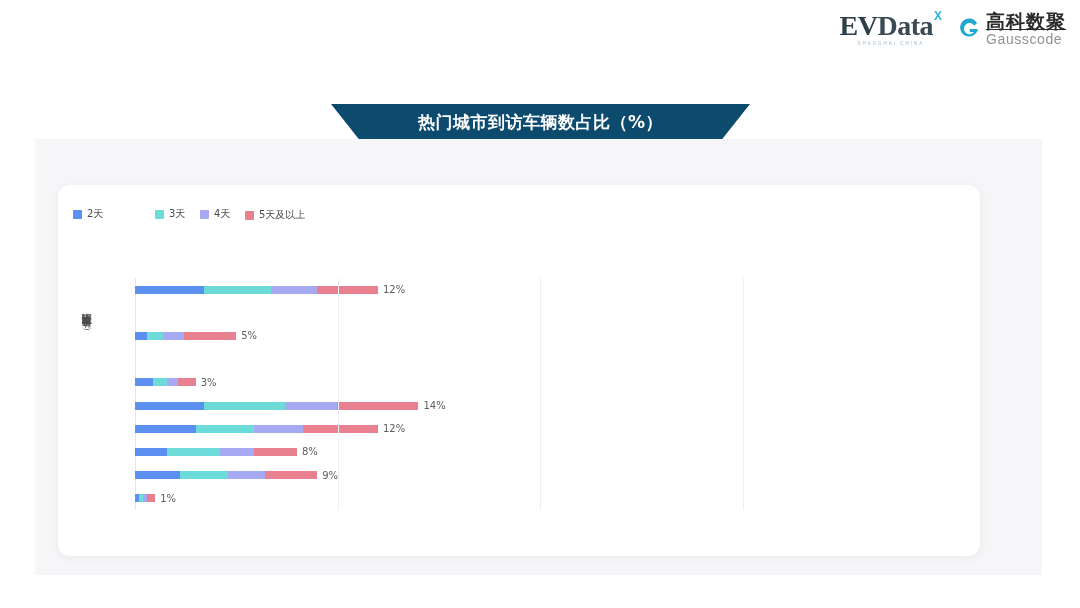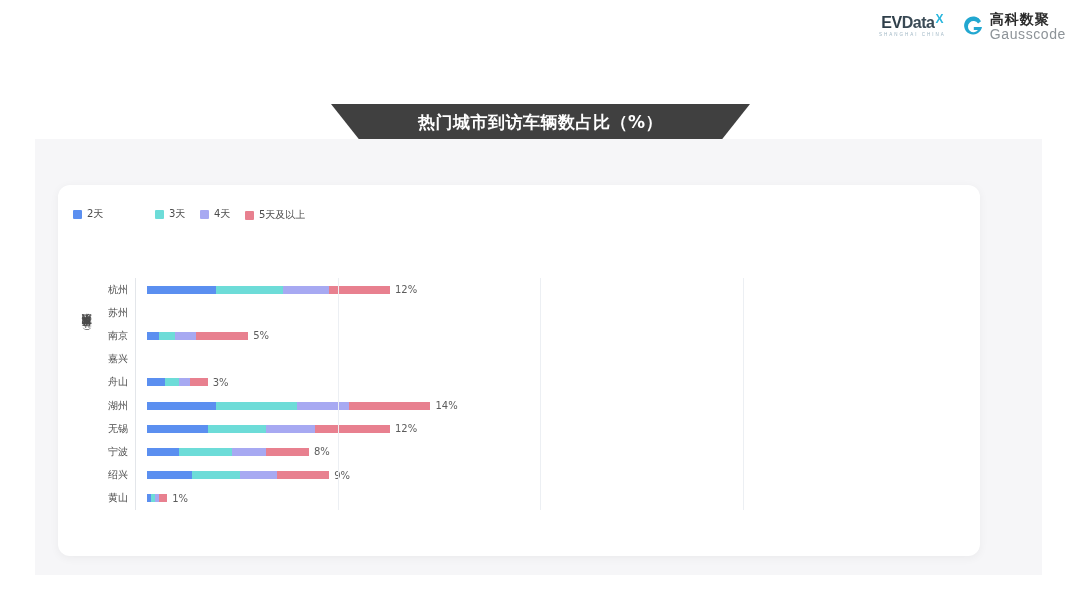--- a/index.html
+++ b/index.html
@@ -8,32 +8,32 @@
     background:#ffffff;
     font-family:"Liberation Sans","DejaVu Sans",sans-serif;
     position:relative;overflow:hidden;
   }
 
   
   .logo-bar{position:absolute;top:12px;right:14px;display:flex;align-items:center;gap:16px;}
   .evdata{display:flex;flex-direction:column;align-items:center;line-height:1;}
   .evdata-main{display:flex;align-items:flex-start;}
   .evdata-word{
-    font-family:Liberation Sans, sans-serif;
-    font-size:16px;font-weight:700;letter-spacing:-0.5px;
+    font-family:Liberation Serif, serif;
+    font-size:28px;font-weight:700;letter-spacing:-0.5px;
     color:#3a4a55;
   }
   .evdata-word .ev{color:#2f3f4a;}
   .evdata-x{font-size:12px;font-weight:700;color:#29b6dd;margin-left:1px;margin-top:-2px;}
   .evdata-sub{font-size:4.5px;letter-spacing:2px;color:#9fb6c4;margin-top:2px;text-transform:uppercase;}
   .gauss{display:flex;align-items:center;gap:6px;}
   .gauss-mark{position:relative;width:22px;height:22px;}
   .gauss-mark svg{display:block;}
   .gauss-text{display:flex;flex-direction:column;line-height:1.05;}
-  .gauss-cn{font-size:14px;font-weight:700;color:#2b2b2b;letter-spacing:1px;}
+  .gauss-cn{font-size:19px;font-weight:700;color:#2b2b2b;letter-spacing:1px;text-decoration:underline;}
   .gauss-en{font-size:14px;color:#8d9398;letter-spacing:0.6px;}
 
   
   .ribbon{
     position:absolute;left:331px;top:104px;width:419px;height:37px;
     background:#1447ee;
     clip-path:polygon(0 0,100% 0,93% 100%,7% 100%);
     display:flex;align-items:center;justify-content:center;
   }
   .ribbon-text{
@@ -64,21 +64,21 @@
   .li-2{width:45px;}
   .li-3{width:120px;margin-top:2px;}
 
   
   .chart{position:absolute;left:58px;top:185px;width:922px;height:371px;}
   .plot{position:absolute;left:77px;top:93px;width:810px;height:232px;}
   .gridline{position:absolute;top:0;width:1px;height:232px;background:#eceff3;}
   .axis-line{position:absolute;left:0;top:0;width:1px;height:232px;background:#e3e6ea;}
 
   .rows{position:absolute;left:0;top:0;width:100%;height:100%;}
-  .row{position:absolute;left:12px;height:23.2px;width:100%;display:flex;align-items:center;}
+  .row{position:absolute;left:0;height:23.2px;width:100%;display:flex;align-items:center;}
   .bar{display:flex;height:8px;align-items:stretch;}
   .seg{height:8px;}
   .bar-label{font-size:10px;color:#5c5c5c;margin-left:5px;white-space:nowrap;
     font-family:"DejaVu Sans","Liberation Sans",sans-serif;}
 
   .cat-label{
     position:absolute;right:0;height:23.2px;display:flex;align-items:center;
     justify-content:flex-end;font-size:10px;color:#4b4b4b;white-space:nowrap;
     font-family:"DejaVu Sans","Liberation Sans",sans-serif;
   }
@@ -111,21 +111,21 @@
         <rect x="14.4" y="2.2" width="2.3" height="2.3" rx="0.4" fill="#22a7d0"></rect>
       </svg>
     </span>
     <span class="gauss-text">
       <span class="gauss-cn">高科数聚</span>
       <span class="gauss-en">Gausscode</span>
     </span>
   </div>
 </div>
 
-<div class="ribbon" style="background: #404040;">
+<div class="ribbon" style="background: #0c4a6e;">
   <span class="ribbon-text">热门城市到访车辆数占比（%）</span>
 </div>
 
 <div class="gray-panel"></div>
 <div class="white-card"></div>
 
 <div class="legend">
   <div class="legend-item li-0">
     <span class="legend-swatch" style="background: rgb(91, 143, 240);"></span>
     <span class="legend-label">2天</span>
@@ -139,32 +139,20 @@
     <span class="legend-label">4天</span>
   </div>
   <div class="legend-item li-3">
     <span class="legend-swatch" style="background: rgb(232, 128, 143);"></span>
     <span class="legend-label">5天及以上</span>
   </div>
 </div>
 
 <div class="chart">
   <div class="y-title">热度城市排名（从上到下）</div>
-  <div class="cats">
-      <div class="cat-label" style="top: 0px; width: 62px;">杭州</div>
-      <div class="cat-label" style="top: 23.2px; width: 62px;">苏州</div>
-      <div class="cat-label" style="top: 46.4px; width: 62px;">南京</div>
-      <div class="cat-label" style="top: 69.6px; width: 62px;">嘉兴</div>
-      <div class="cat-label" style="top: 92.8px; width: 62px;">舟山</div>
-      <div class="cat-label" style="top: 116px; width: 62px;">湖州</div>
-      <div class="cat-label" style="top: 139.2px; width: 62px;">无锡</div>
-      <div class="cat-label" style="top: 162.4px; width: 62px;">宁波</div>
-      <div class="cat-label" style="top: 185.6px; width: 62px;">绍兴</div>
-      <div class="cat-label" style="top: 208.8px; width: 62px;">黄山</div>
-    </div>
   <div class="plot">
     <div class="axis-line"></div>
     <div class="rows">
         <div class="row" style="top: 0px;">
           <div class="bar">
             <div class="seg" style="width: 68.85px; background: rgb(91, 143, 240);"></div>
             <div class="seg" style="width: 66.825px; background: rgb(109, 220, 216);"></div>
             <div class="seg" style="width: 46.575px; background: rgb(167, 169, 242);"></div>
             <div class="seg" style="width: 60.75px; background: rgb(232, 128, 143);"></div>
           </div>

